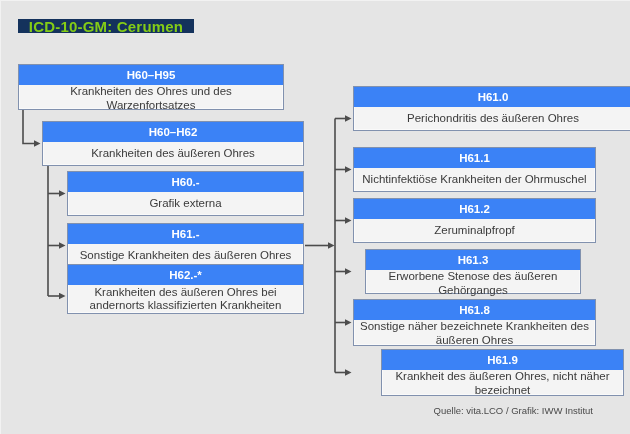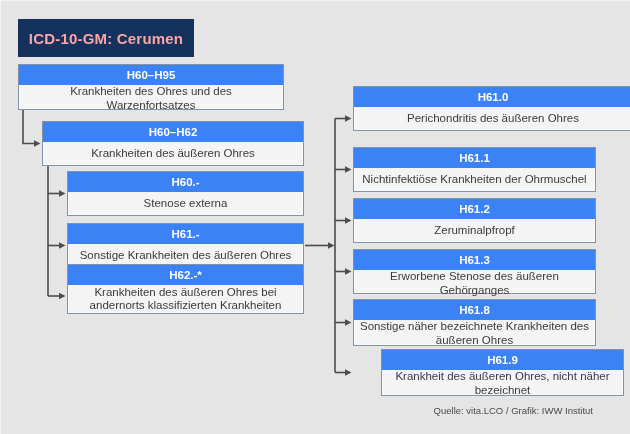--- a/index.html
+++ b/index.html
@@ -10,23 +10,23 @@
     background: #e5e5e5;
     font-family: "Liberation Sans", sans-serif;
     overflow: hidden;
     border-top: 1px solid #f2f2f2;
     border-left: 1px solid #f2f2f2;
     box-sizing: border-box;
   }
   .title {
     position: absolute;
     left: 17px; top: 18px;
-    width: 176px; height: 38px;
+    width: 176px; height: 14px;
     background: #14325c;
-    color: #fca5a5;
+    color: #84cc16;
     font-size: 15px;
     font-weight: bold;
     letter-spacing: 0.2px;
     display: flex; align-items: center; justify-content: center;
   }
   svg.connectors { position: absolute; left: 0; top: 0; }
   .node {
     position: absolute;
     display: flex;
     flex-direction: column;
@@ -96,21 +96,21 @@
     <div class="node-body">Krankheiten des Ohres und des Warzenfortsatzes</div>
   </div>
 
   <div class="node" style="left:41px; top:120px; width:262px; height:45px;">
     <div class="node-header">H60–H62</div>
     <div class="node-body">Krankheiten des äußeren Ohres</div>
   </div>
 
   <div class="node" style="left:66px; top:170px; width:237px; height:45px;">
     <div class="node-header">H60.-</div>
-    <div class="node-body">Stenose externa</div>
+    <div class="node-body">Grafik externa</div>
   </div>
 
   <div class="node" style="left:66px; top:222px; width:237px; height:45px;">
     <div class="node-header">H61.-</div>
     <div class="node-body">Sonstige Krankheiten des äußeren Ohres</div>
   </div>
 
   <div class="node" style="left:66px; top:263px; width:237px; height:50px;">
     <div class="node-header">H62.-*</div>
     <div class="node-body">Krankheiten des äußeren Ohres bei andernorts klassifizierten Krankheiten</div>
@@ -124,21 +124,21 @@
   <div class="node" style="left:352px; top:146px; width:243px; height:45px;">
     <div class="node-header">H61.1</div>
     <div class="node-body">Nichtinfektiöse Krankheiten der Ohrmuschel</div>
   </div>
 
   <div class="node" style="left:352px; top:197px; width:243px; height:45px;">
     <div class="node-header">H61.2</div>
     <div class="node-body">Zeruminalpfropf</div>
   </div>
 
-  <div class="node" style="left:352px; top:248px; width:243px; height:45px;">
+  <div class="node" style="left:364px; top:248px; width:216px; height:45px;">
     <div class="node-header">H61.3</div>
     <div class="node-body">Erworbene Stenose des äußeren Gehörganges</div>
   </div>
 
   <div class="node" style="left:352px; top:298px; width:243px; height:47px;">
     <div class="node-header">H61.8</div>
     <div class="node-body">Sonstige näher bezeichnete Krankheiten des äußeren Ohres</div>
   </div>
 
   <div class="node" style="left:352px; top:348px; width:243px; height:47px;margin-left:28px;">

